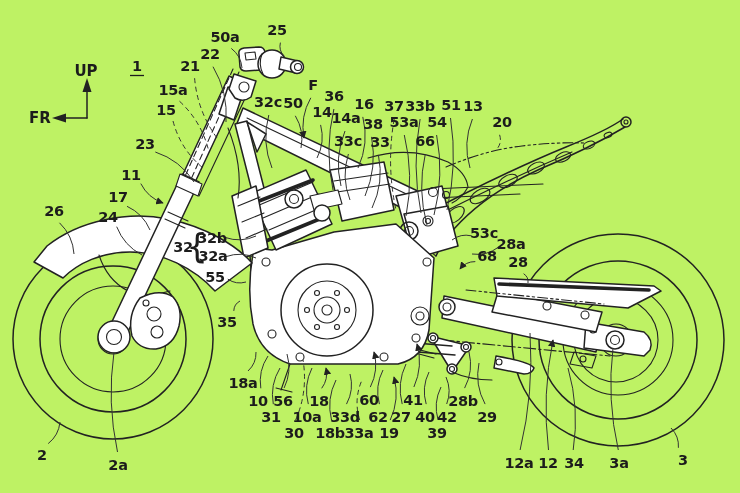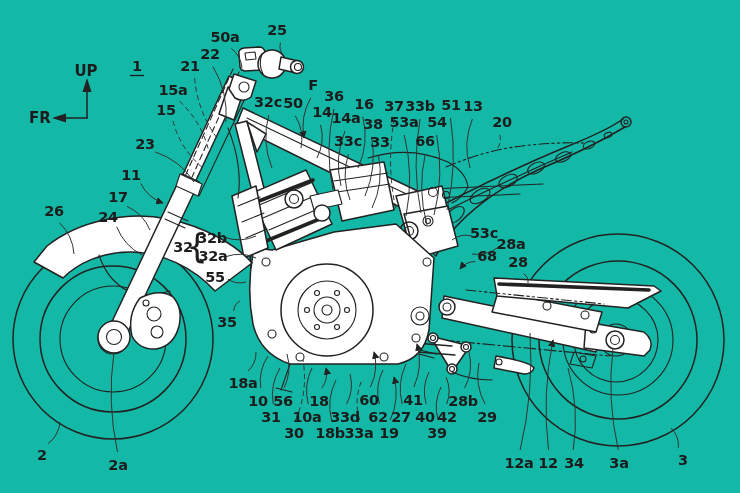--- a/index.html
+++ b/index.html
@@ -1,16 +1,16 @@
 <!DOCTYPE html>
 <html><head>
 <meta charset="utf-8">
 <style>
   html,body{margin:0;padding:0;background:#ffffff;}
-  .sheet{position:relative;width:740px;height:493px;background:#14b8a6;overflow:hidden;
+  .sheet{position:relative;width:740px;height:493px;background:#bef264;overflow:hidden;
          font-family:"DejaVu Sans","Liberation Sans",sans-serif;}
   svg{position:absolute;left:0;top:0;}
   .art{stroke:#222222;fill:none;stroke-width:1.5;stroke-linecap:round;stroke-linejoin:round;}
   .thin{stroke-width:1.1;}
   .bold{stroke-width:3.6;}
   .wht{fill:#ffffff;}
   .leader{stroke:#333333;stroke-width:1;fill:none;}
   .leader.dash{stroke-dasharray:5 3.5;}
   .cdash{stroke-dasharray:12 3 2.5 3;}
   .cdash2{stroke-dasharray:10 3 2.5 3 2.5 3;}

